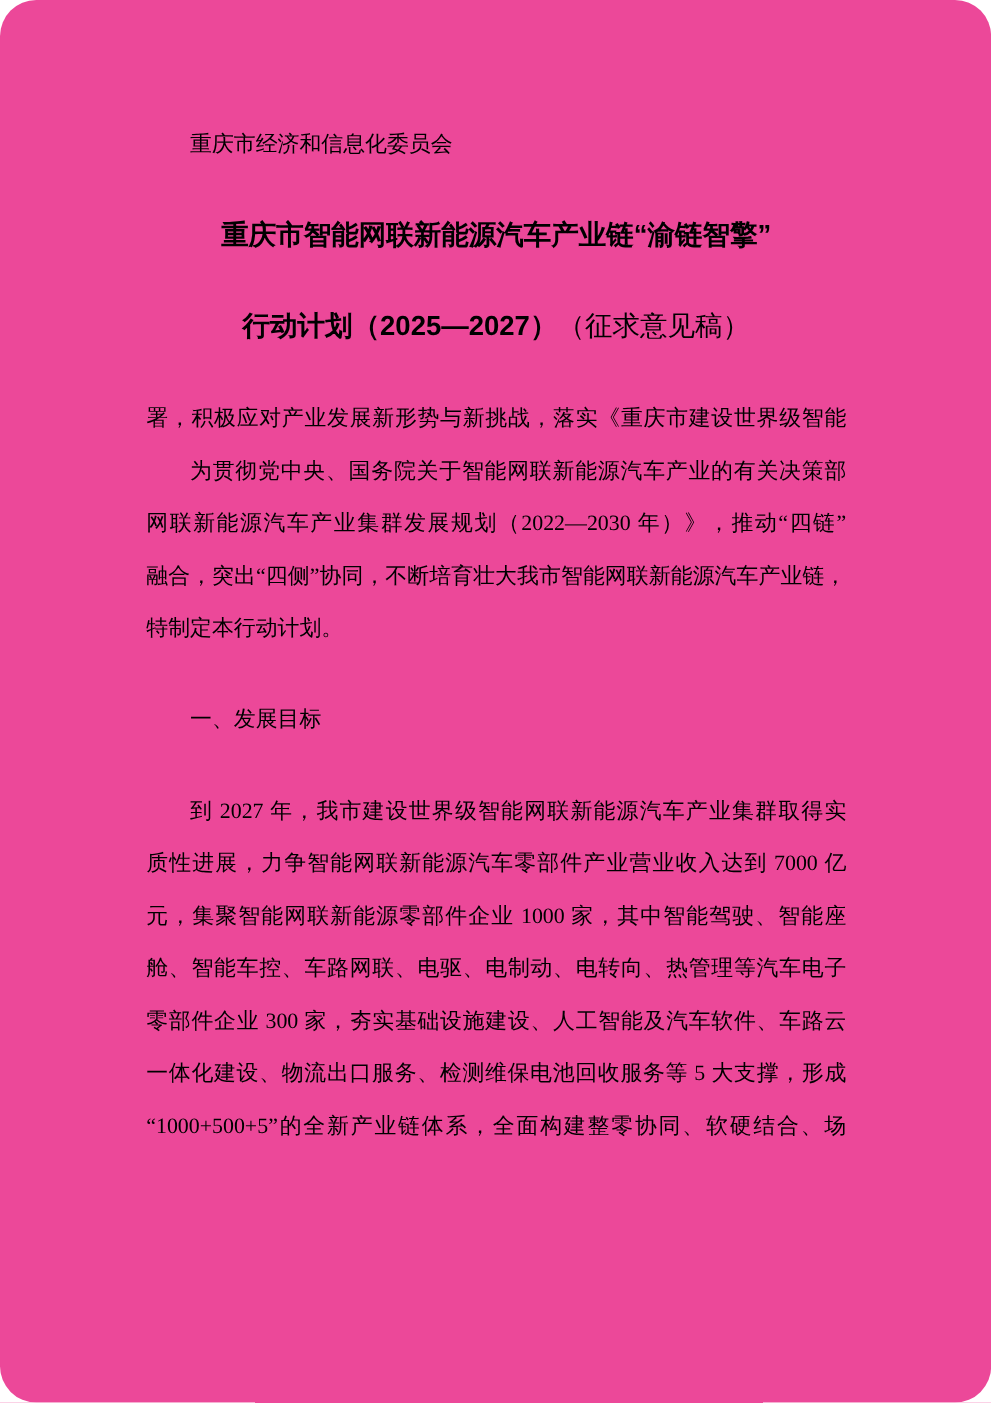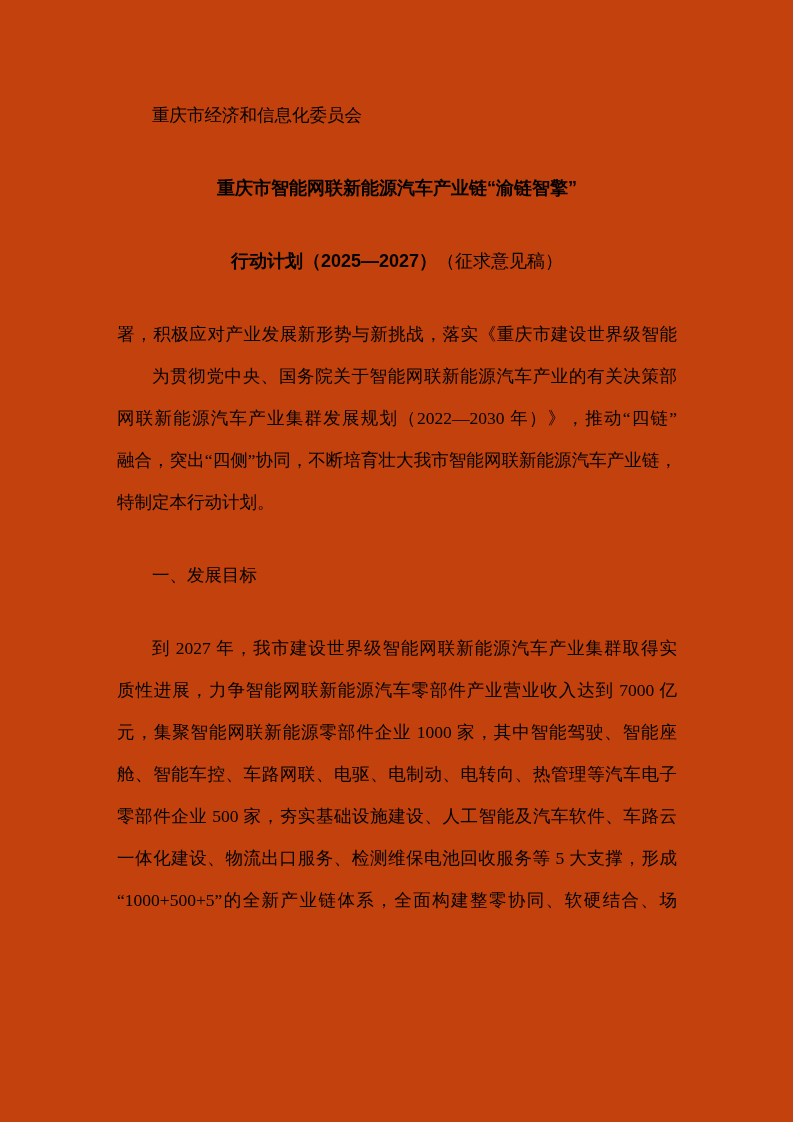--- a/index.html
+++ b/index.html
@@ -5,26 +5,27 @@
   html, body {
     margin: 0;
     padding: 0;
     background: #ffffff;
   }
   .page {
     position: relative;
     width: 793px;
     height: 1122px;
     box-sizing: border-box;
-    background: #c2410c;
+    background: #ec4899;
     padding: 94px 116px 0 117px;
     overflow: hidden;
     color: #000000;
     font-family: "Liberation Serif", "DejaVu Serif", serif;
     font-size: 17.5px;
+    border-radius: 29px;
   }
   .block {
     margin: 0 0 31px 0;
   }
   .bline {
     line-height: 42px;
     text-align: justify;
     text-align-last: justify;
     text-justify: inter-character;
   }
@@ -37,21 +38,21 @@
   }
   .plain {
     line-height: 42px;
     text-align: left;
   }
   .doc-title {
     line-height: 42px;
     text-align: center;
     font-weight: 700;
     font-family: "Liberation Sans", "DejaVu Sans", sans-serif;
-    font-size: 18px;
+    font-size: 22px;
     margin: 0 0 31px 0;
   }
   .title-note {
     font-weight: 400;
     font-family: "Liberation Serif", "DejaVu Serif", serif;
   }
   .para {
     margin: 0 0 31px 0;
   }
 </style>
@@ -75,18 +76,18 @@
     <div class="bline lastline">特制定本行动计划。</div>
   </div>
 
   <p class="block plain indent">一、发展目标</p>
 
   <div class="para">
     <div class="bline indent">到 2027 年，我市建设世界级智能网联新能源汽车产业集群取得实</div>
     <div class="bline">质性进展，力争智能网联新能源汽车零部件产业营业收入达到 7000 亿</div>
     <div class="bline">元，集聚智能网联新能源零部件企业 1000 家，其中智能驾驶、智能座</div>
     <div class="bline">舱、智能车控、车路网联、电驱、电制动、电转向、热管理等汽车电子</div>
-    <div class="bline">零部件企业 500 家，夯实基础设施建设、人工智能及汽车软件、车路云</div>
+    <div class="bline">零部件企业 300 家，夯实基础设施建设、人工智能及汽车软件、车路云</div>
     <div class="bline">一体化建设、物流出口服务、检测维保电池回收服务等 5 大支撑，形成</div>
     <div class="bline">“1000+500+5”的全新产业链体系，全面构建整零协同、软硬结合、场</div>
   </div>
 
 </div>
 
 </body></html>

